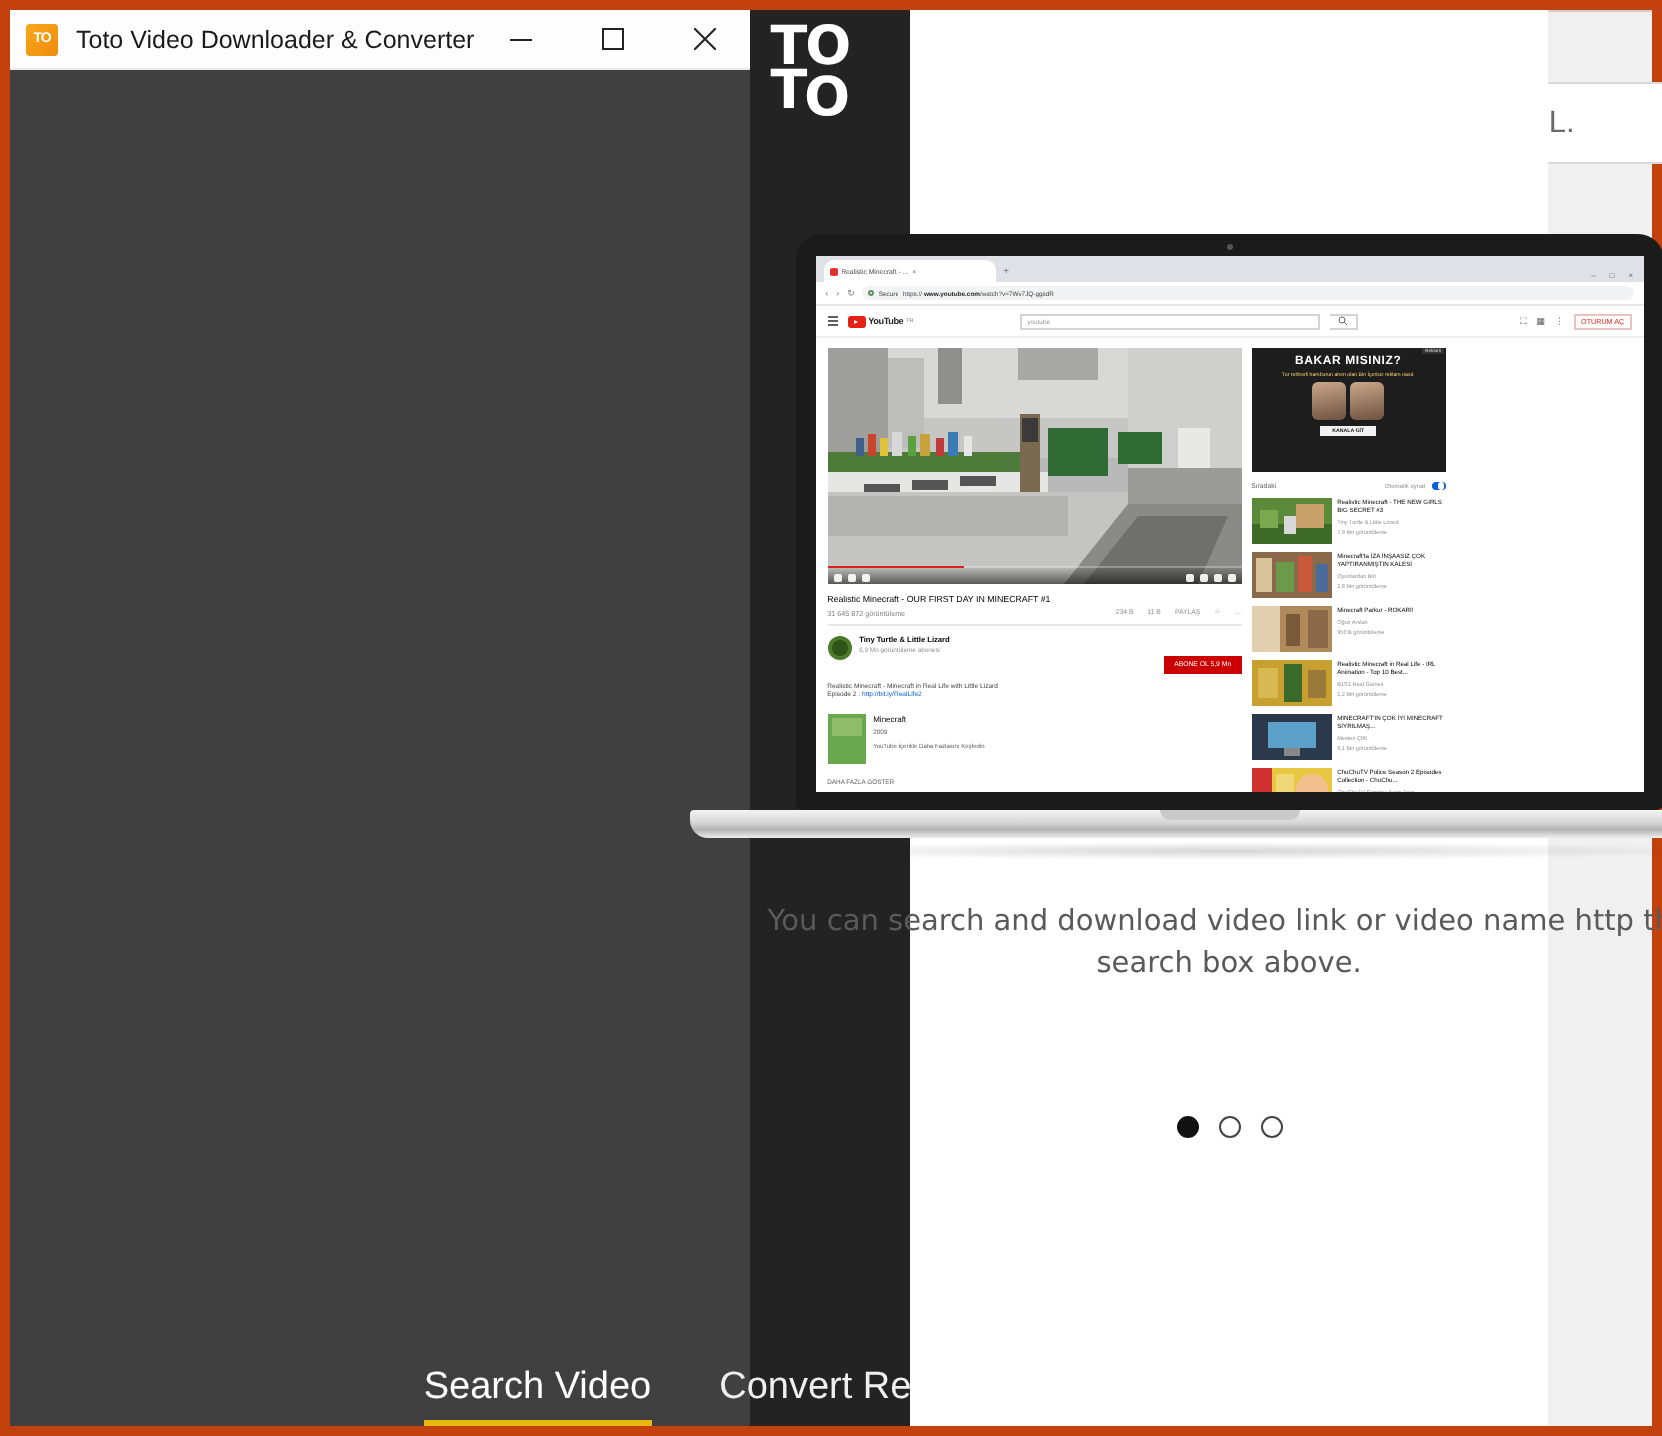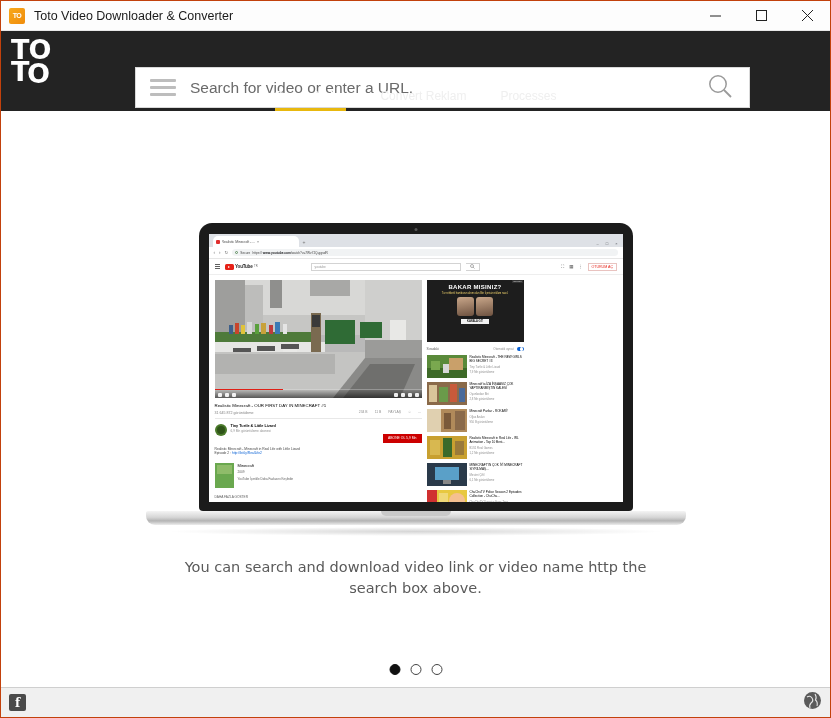--- a/index.html
+++ b/index.html
@@ -1,20 +1,20 @@
 <!DOCTYPE html>
 <html><head>
 <meta charset="utf-8">
 <style>
   * { margin:0; padding:0; box-sizing:border-box; }
   html,body { width:831px; height:718px; overflow:hidden; background:#fff;
               font-family:"Liberation Sans", sans-serif; }
 
-  .window { position:absolute; inset:0; border:1px solid #c2410c; background:#404040;
-            display:flex; flex-direction:column; }
+  .window { position:absolute; inset:0; border:5px solid #c2410c; background:#404040;
+            display:flex; flex-direction:row; }
 
   
   .titlebar { height:30px; background:#fdfdfd; display:flex; align-items:center;
               flex:0 0 30px; border-bottom:1px solid #e8e8e8; }
   .app-icon { width:16px; height:16px; margin-left:8px; border-radius:2px;
               background:linear-gradient(135deg,#f7a81b,#f08c0c);
               display:flex; align-items:center; justify-content:center;
               font-size:7px; color:#fff; font-weight:bold; letter-spacing:-.5px; }
   .title-text { font-size:12.5px; color:#1a1a1a; margin-left:9px; white-space:nowrap; }
   .win-btns { margin-left:auto; display:flex; height:30px; }
@@ -41,21 +41,21 @@
                gap:4px; }
   .hamburger i { display:block; height:3px; background:#bdbdbd; border-radius:1px; }
   .search-input { flex:1; border:none; outline:none; font-size:15.5px; color:#555;
                   margin-left:14px; background:transparent;
                   font-family:"Liberation Sans", sans-serif; }
   .search-input::placeholder { color:#6a6a6a; opacity:1; }
   .mag { margin-right:16px; }
 
   .tabs { position:absolute; bottom:0; left:0; right:0; display:flex;
           justify-content:center; gap:34px; }
-  .tab { font-size:12px; color:#efefef; padding-bottom:5px; border-bottom:3px solid transparent;
+  .tab { font-size:19px; color:#efefef; padding-bottom:5px; border-bottom:3px solid transparent;
          cursor:pointer; white-space:nowrap;text-align:center; }
   .tab.active { color:#fff; border-bottom-color:#e8b80e; }
 
   
   .content { flex:1; background:#fff; position:relative; display:flex;
              flex-direction:column; align-items:center; }
 
   .laptop { position:absolute; left:50%; transform:translateX(-50%); top:112px;
             width:540px; }
   .lid { width:434px; margin:0 auto; background:#1b1b1b;

